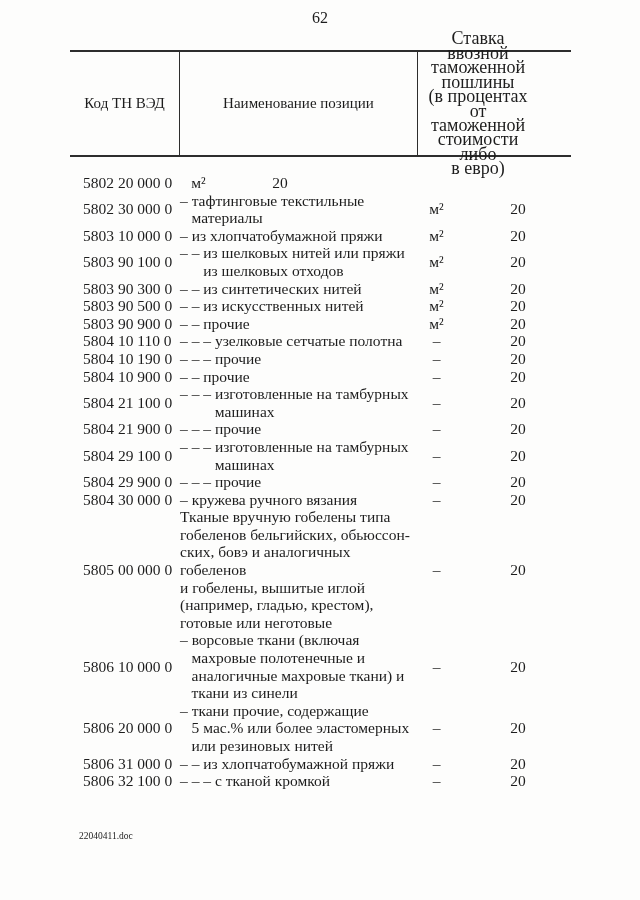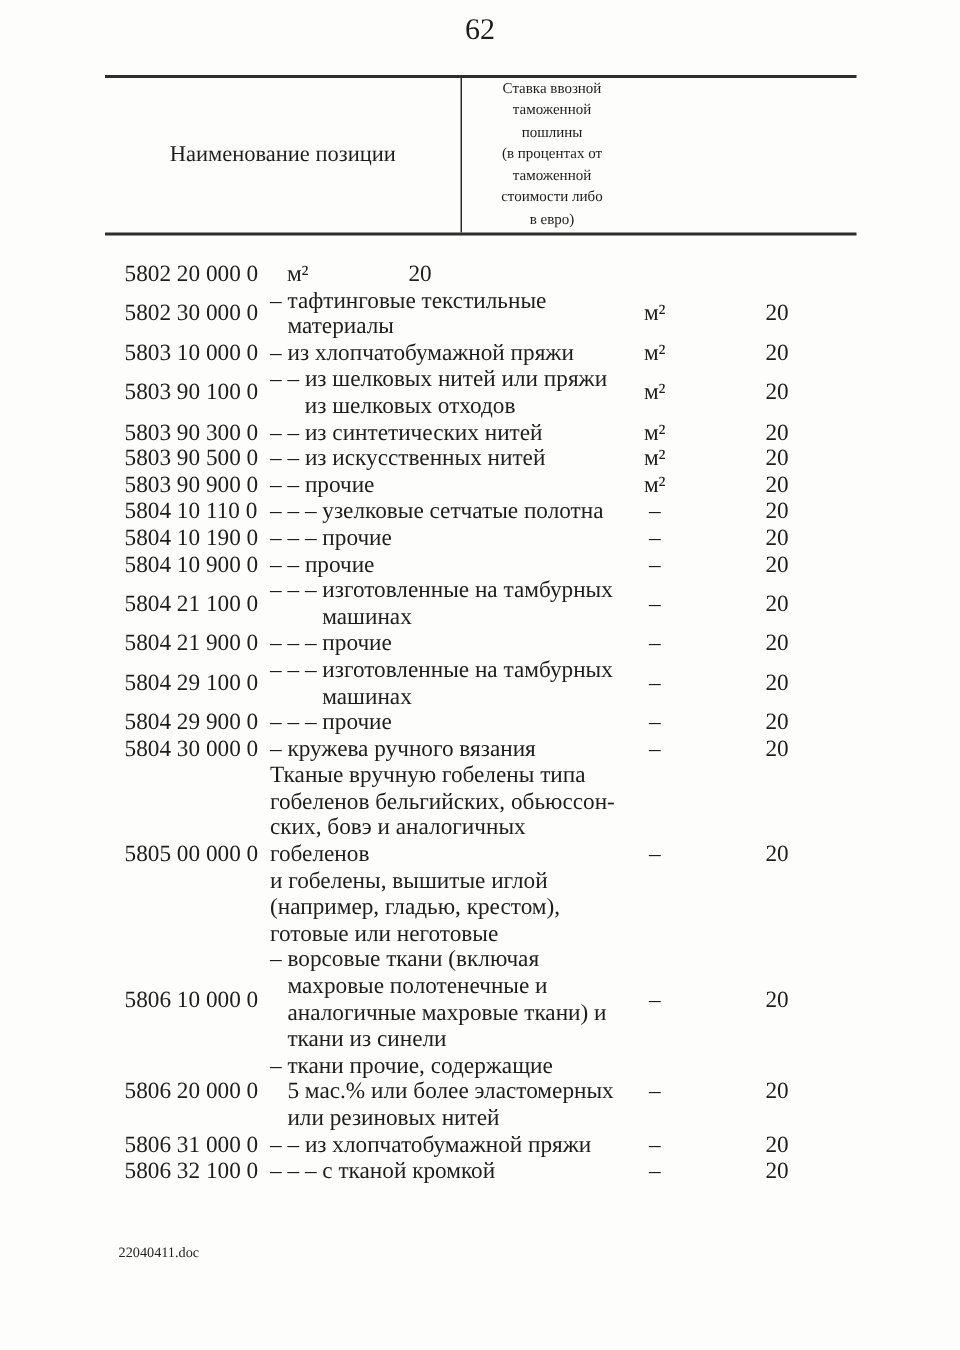--- a/index.html
+++ b/index.html
@@ -11,21 +11,21 @@
     font-family: "Liberation Serif", "DejaVu Serif", serif;
     color: #1d1d1d;
     overflow: hidden;
   }
   .page-number {
     position: absolute;
     top: 9px;
     left: 0;
     width: 100%;
     text-align: center;
-    font-size: 20px;
+    font-size: 16px;
     line-height: 1.15;
   }
   .tariff-table {
     position: absolute;
     left: 70px;
     top: 50px;
     width: 501px;
   }
   .thead {
     box-sizing: border-box;
@@ -39,21 +39,21 @@
     display: flex;
     align-items: center;
     justify-content: center;
     text-align: center;
     font-size: 15px;
     line-height: 17px;
   }
   .th-code { width: 110px; border-right: 1.5px solid #2d2d2d; }
   .th-name { width: 238px; border-right: 1.5px solid #2d2d2d; }
   .th-unit { width: 37px;  border-right: 1.5px solid #2d2d2d; line-height: 21.5px; font-size: 14.5px; }
-  .th-rate { width: 116px; font-size: 10px; line-height: 14.4px; padding-left: 4px; }
+  .th-rate { width: 116px; font-size: 18px; line-height: 14.4px; padding-left: 4px; }
   .pre { white-space: pre-line; }
   .tbody {
     margin-top: 17px;
     font-size: 15.5px;
     line-height: 17.6px;
   }
   .row { display: flex; align-items: center; }
   .cell { box-sizing: border-box; }
   .c-code { width: 110px; padding-left: 13px; }
   .c-name { width: 238px; }
@@ -75,20 +75,21 @@
 </head>
 <body>
 
 <div class="page">
 
   <div class="page-number">62</div>
 
   <div class="tariff-table">
 
     <div class="thead">
+      <div class="th th-code">Код ТН ВЭД</div>
       <div class="th th-name">Наименование позиции</div>
       <div class="th th-rate pre">Ставка ввозной
 таможенной
 пошлины
 (в процентах от
 таможенной
 стоимости либо
 в евро)</div>
     </div>
 

